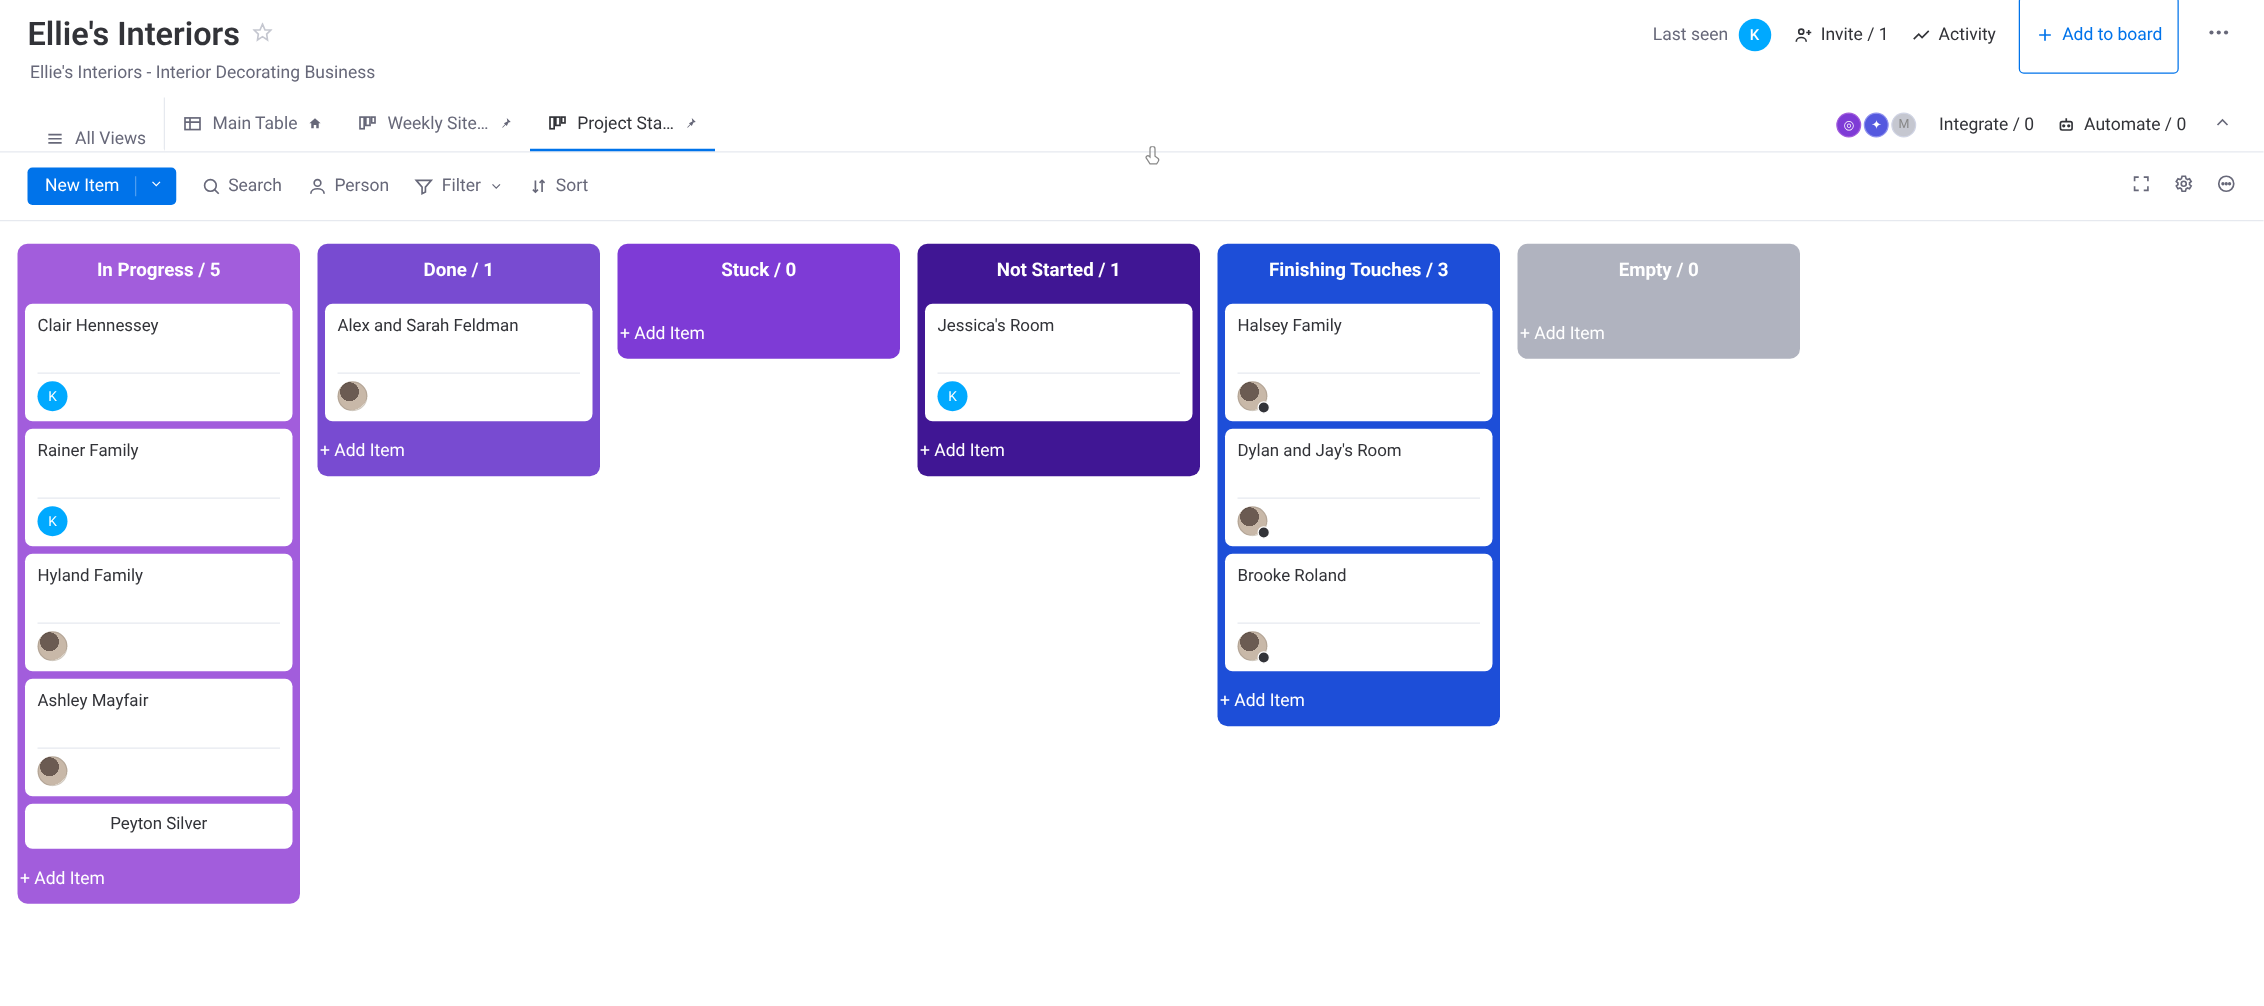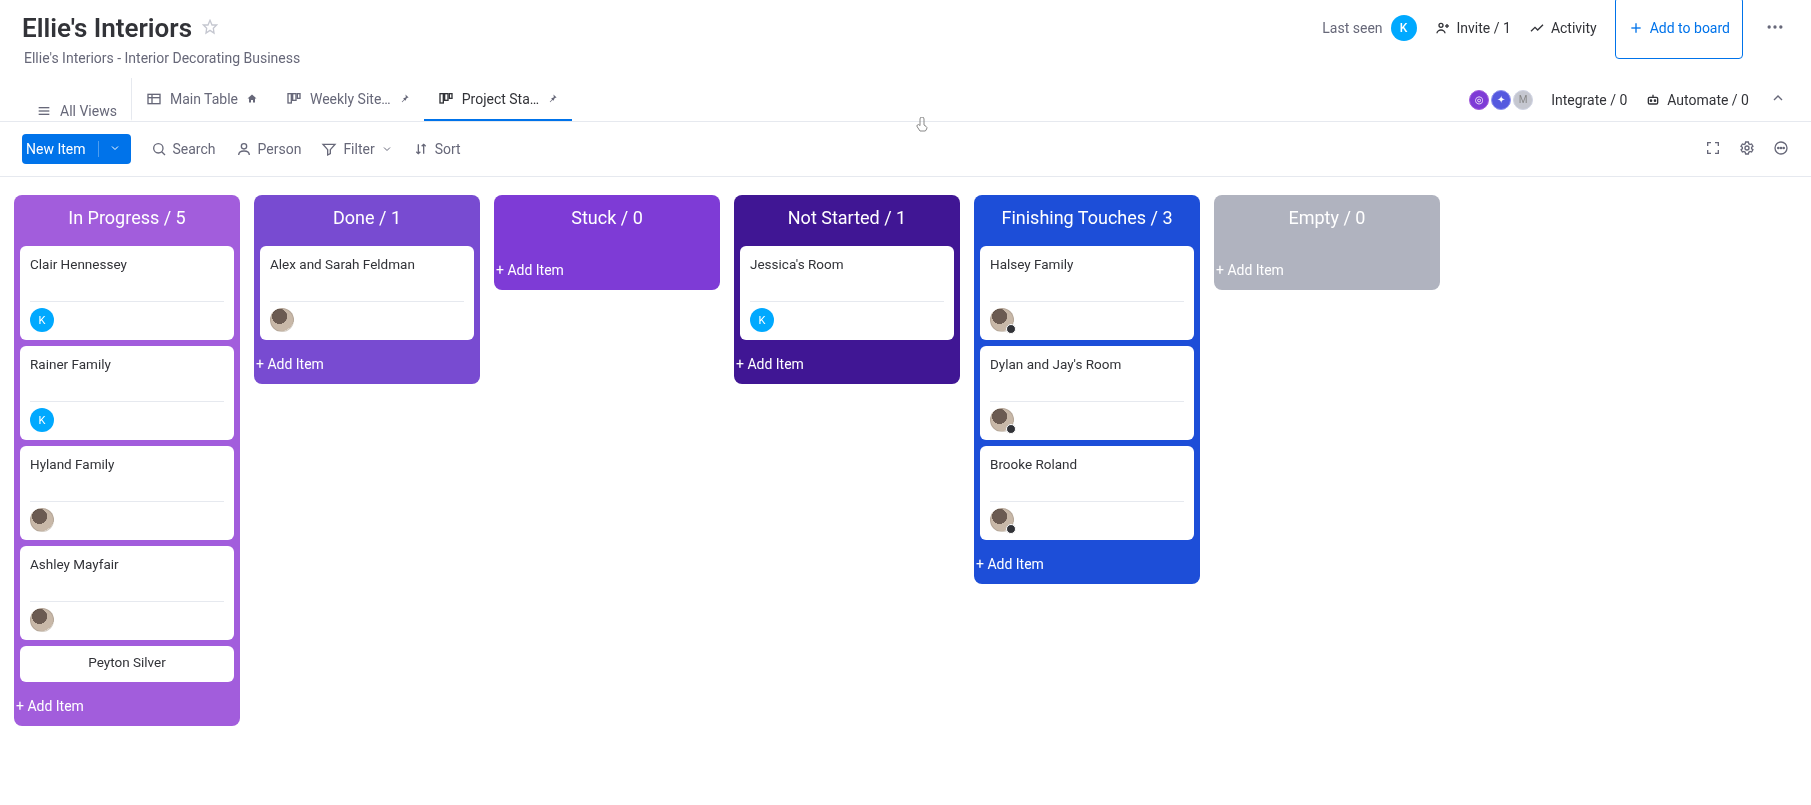--- a/index.html
+++ b/index.html
@@ -29,29 +29,29 @@
   .tabs-right { margin-left: auto; display: flex; align-items: center; gap: 18px; color: #676879; }
   .app-icons { display:flex; align-items:center; gap:2px; }
   .app-ico { width:20px; height:20px; border-radius:50%; display:flex; align-items:center; justify-content:center; font-size:10px; color:#fff; }
   .app-ico.a1{background:#7e3bd6;border:1px solid #a25ddc;}
   .app-ico.a2{background:#5559df;border:1px solid #8f92ee;}
   .app-ico.a3{background:#c5c7d0;color:#888;border:1px solid #d0d4e4;}
   .chev-toggle { cursor:pointer; border:1px solid transparent; border-radius:4px; padding:2px; }
 
   
   .toolbar { display: flex; align-items: center; padding: 12px 22px; gap: 20px; border-bottom: 1px solid #e6e9ef; }
-  .new-item-btn { background: #0073ea; color: #fff; border-radius: 4px; padding: 7px 10px 7px 4px; display: flex; align-items: center; gap: 12px; cursor: pointer; font-size: 14px; }
+  .new-item-btn { background: #0073ea; color: #fff; border-radius: 4px; padding: 7px 10px 7px 14px; display: flex; align-items: center; gap: 12px; cursor: pointer; font-size: 14px; }
   .new-item-btn .chev { border-left: 1px solid rgba(255,255,255,0.3); padding-left: 10px; }
   .tool { display: flex; align-items: center; gap: 6px; color: #676879; cursor: pointer; }
   .toolbar-right { margin-left: auto; display: flex; align-items: center; gap: 18px; color: #676879; }
 
   
   .board { display: flex; gap: 14px; padding: 18px 14px; align-items: flex-start; }
   .col { width: 226px; border-radius: 8px; display: flex; flex-direction: column; flex-shrink:0; }
-  .col-head { color: #fff; text-align: center; padding: 12px 0; font-size: 18px; font-weight:400; border-top-left-radius:8px; border-top-right-radius:8px;}
+  .col-head { color: #fff; text-align: center; padding: 12px 0; font-size: 15px; font-weight:700; border-top-left-radius:8px; border-top-right-radius:8px;}
   .col-body { padding: 6px 6px 8px 6px; display: flex; flex-direction: column; gap: 6px; }
   .card { background: #fff; border-radius: 6px; padding: 10px 10px 8px 10px; display: flex; flex-direction: column; min-height: 94px; cursor: pointer; }
   .card-title { font-size: 13.5px; color: #323338; margin-bottom: auto; }
   .card-footer { border-top: 1px solid #e6e9ef; padding-top: 6px; margin-top:8px; }
   .card.short { min-height: 36px; padding: 8px 10px; text-align: center; }
   .card.short .card-title{margin:0;}
   .avatar-s { width: 24px; height: 24px; border-radius: 50%; display:flex; align-items:center; justify-content:center; font-size:11px; color:#fff; position:relative;}
   .avatar-s.k { background:#00a9ff; }
   .avatar-s.img { background: radial-gradient(circle at 40% 35%, #6b5b52 0 35%, #c8b8a8 36% 70%, #e8e0d5 71% 100%); box-shadow: inset 0 0 0 1px rgba(0,0,0,0.1);}
   .add-item { color: #fff; padding: 8px 2px 12px; font-size: 14px; cursor: pointer; }

